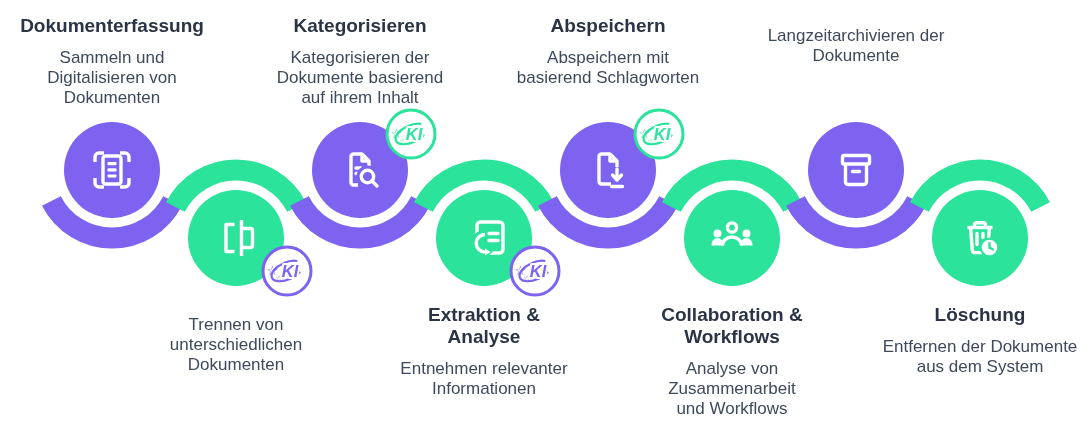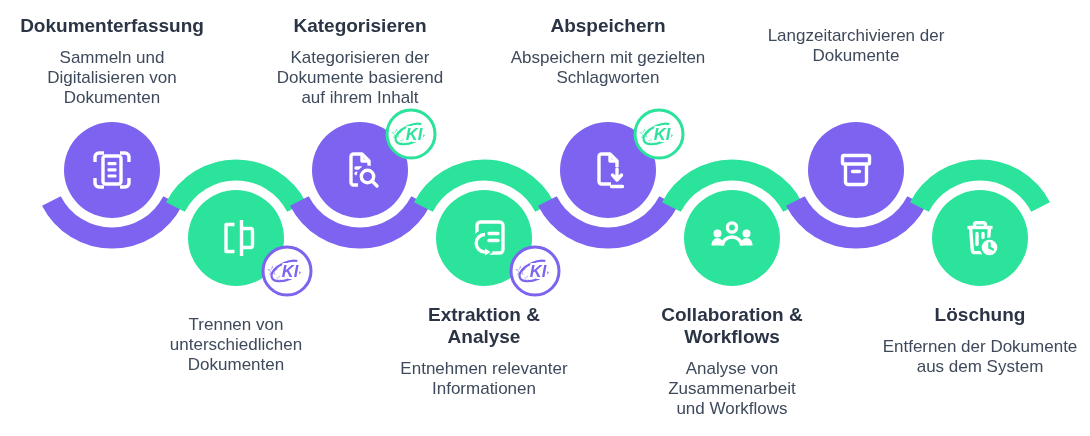--- a/index.html
+++ b/index.html
@@ -147,21 +147,21 @@
         <text class="star" x="6.5" y="31" font-size="13">☆</text>
         <text class="star" x="15.5" y="36.5" font-size="8">☆</text>
         <text class="kitext" x="30" y="33" text-anchor="middle">KI</text>
       </svg>
     </div>
   </div>
 
   <div class="step top" style="--cx:608px">
     <div class="textblock">
       <div class="title" style="max-width:220px">Abspeichern</div>
-      <div class="subtitle" style="max-width:195px">Abspeichern mit gezielten Schlagworten</div>
+      <div class="subtitle" style="max-width:195px">Abspeichern mit basierend Schlagworten</div>
     </div>
     <div class="circle bg-purple">
       <svg class="icon" width="48" height="48" viewBox="0 0 48 48">
         <path class="st" d="M27,38 H17.5 A2.5,2.5 0 0 1 15,35.5 v-25 A2.5,2.5 0 0 1 17.5,8 H26 l7,7 v6"></path>
         <path class="st" d="M26,8 v7 h7"></path>
         <path class="halo" d="M33,23 v10.5 M28.5,29 l4.5,5 4.5,-5 M27.5,40.5 h11"></path>
         <path class="st rd" d="M33,23 v10 M28.5,29 l4.5,5 4.5,-5 M27.5,40.5 h11"></path>
       </svg>
       <svg class="badge b-green" viewBox="0 0 54 54">
         <circle class="ring" cx="27" cy="27" r="24"></circle>

